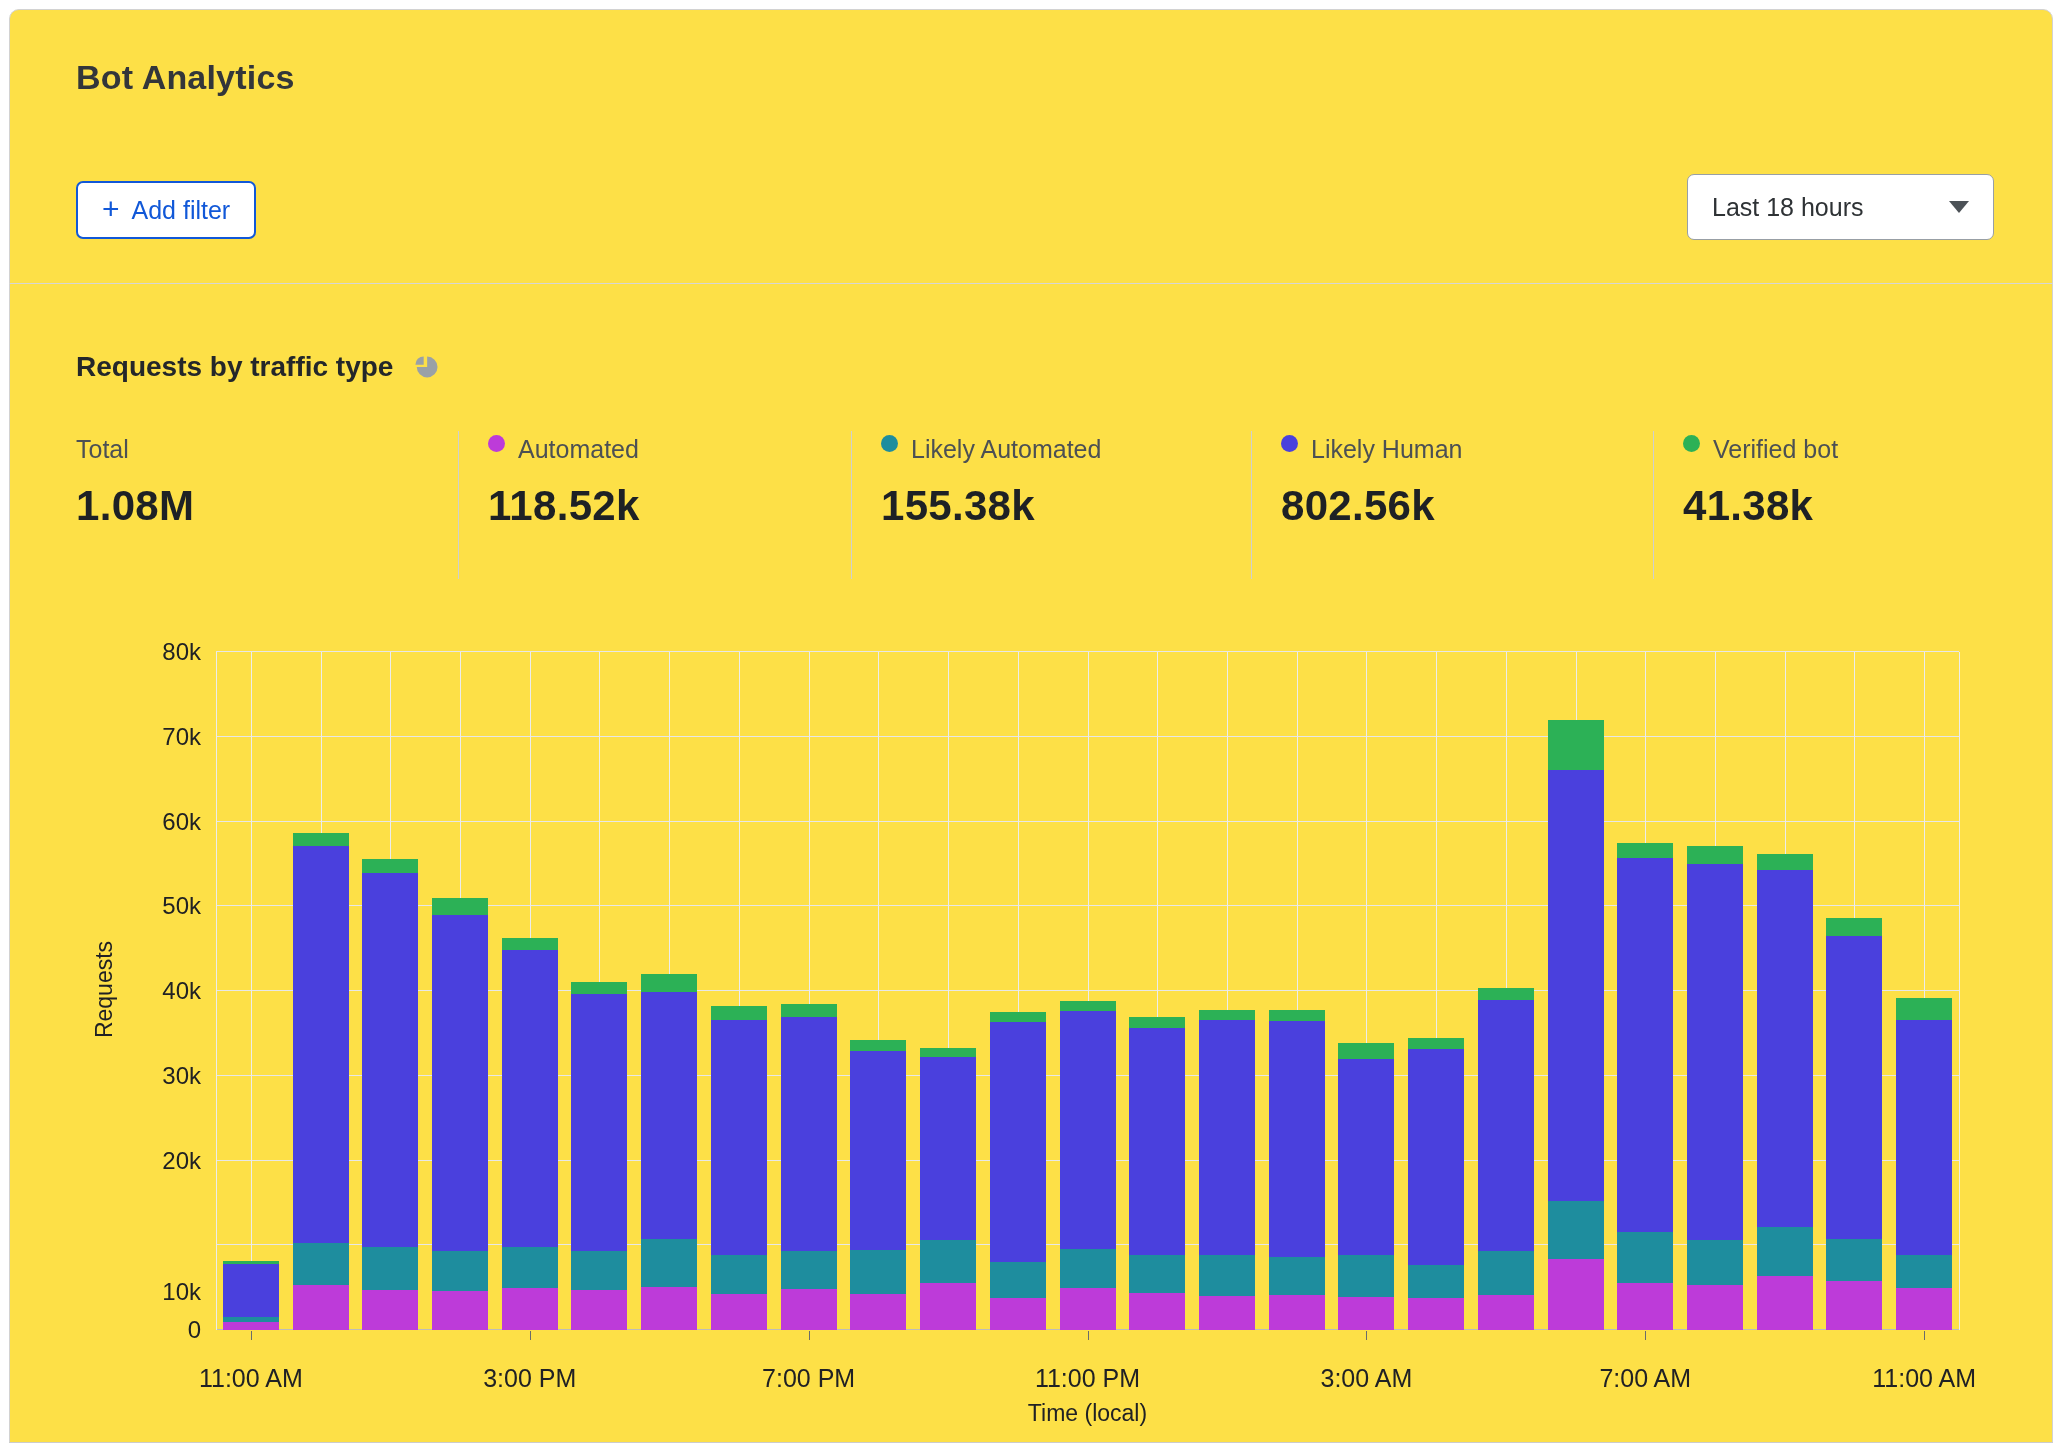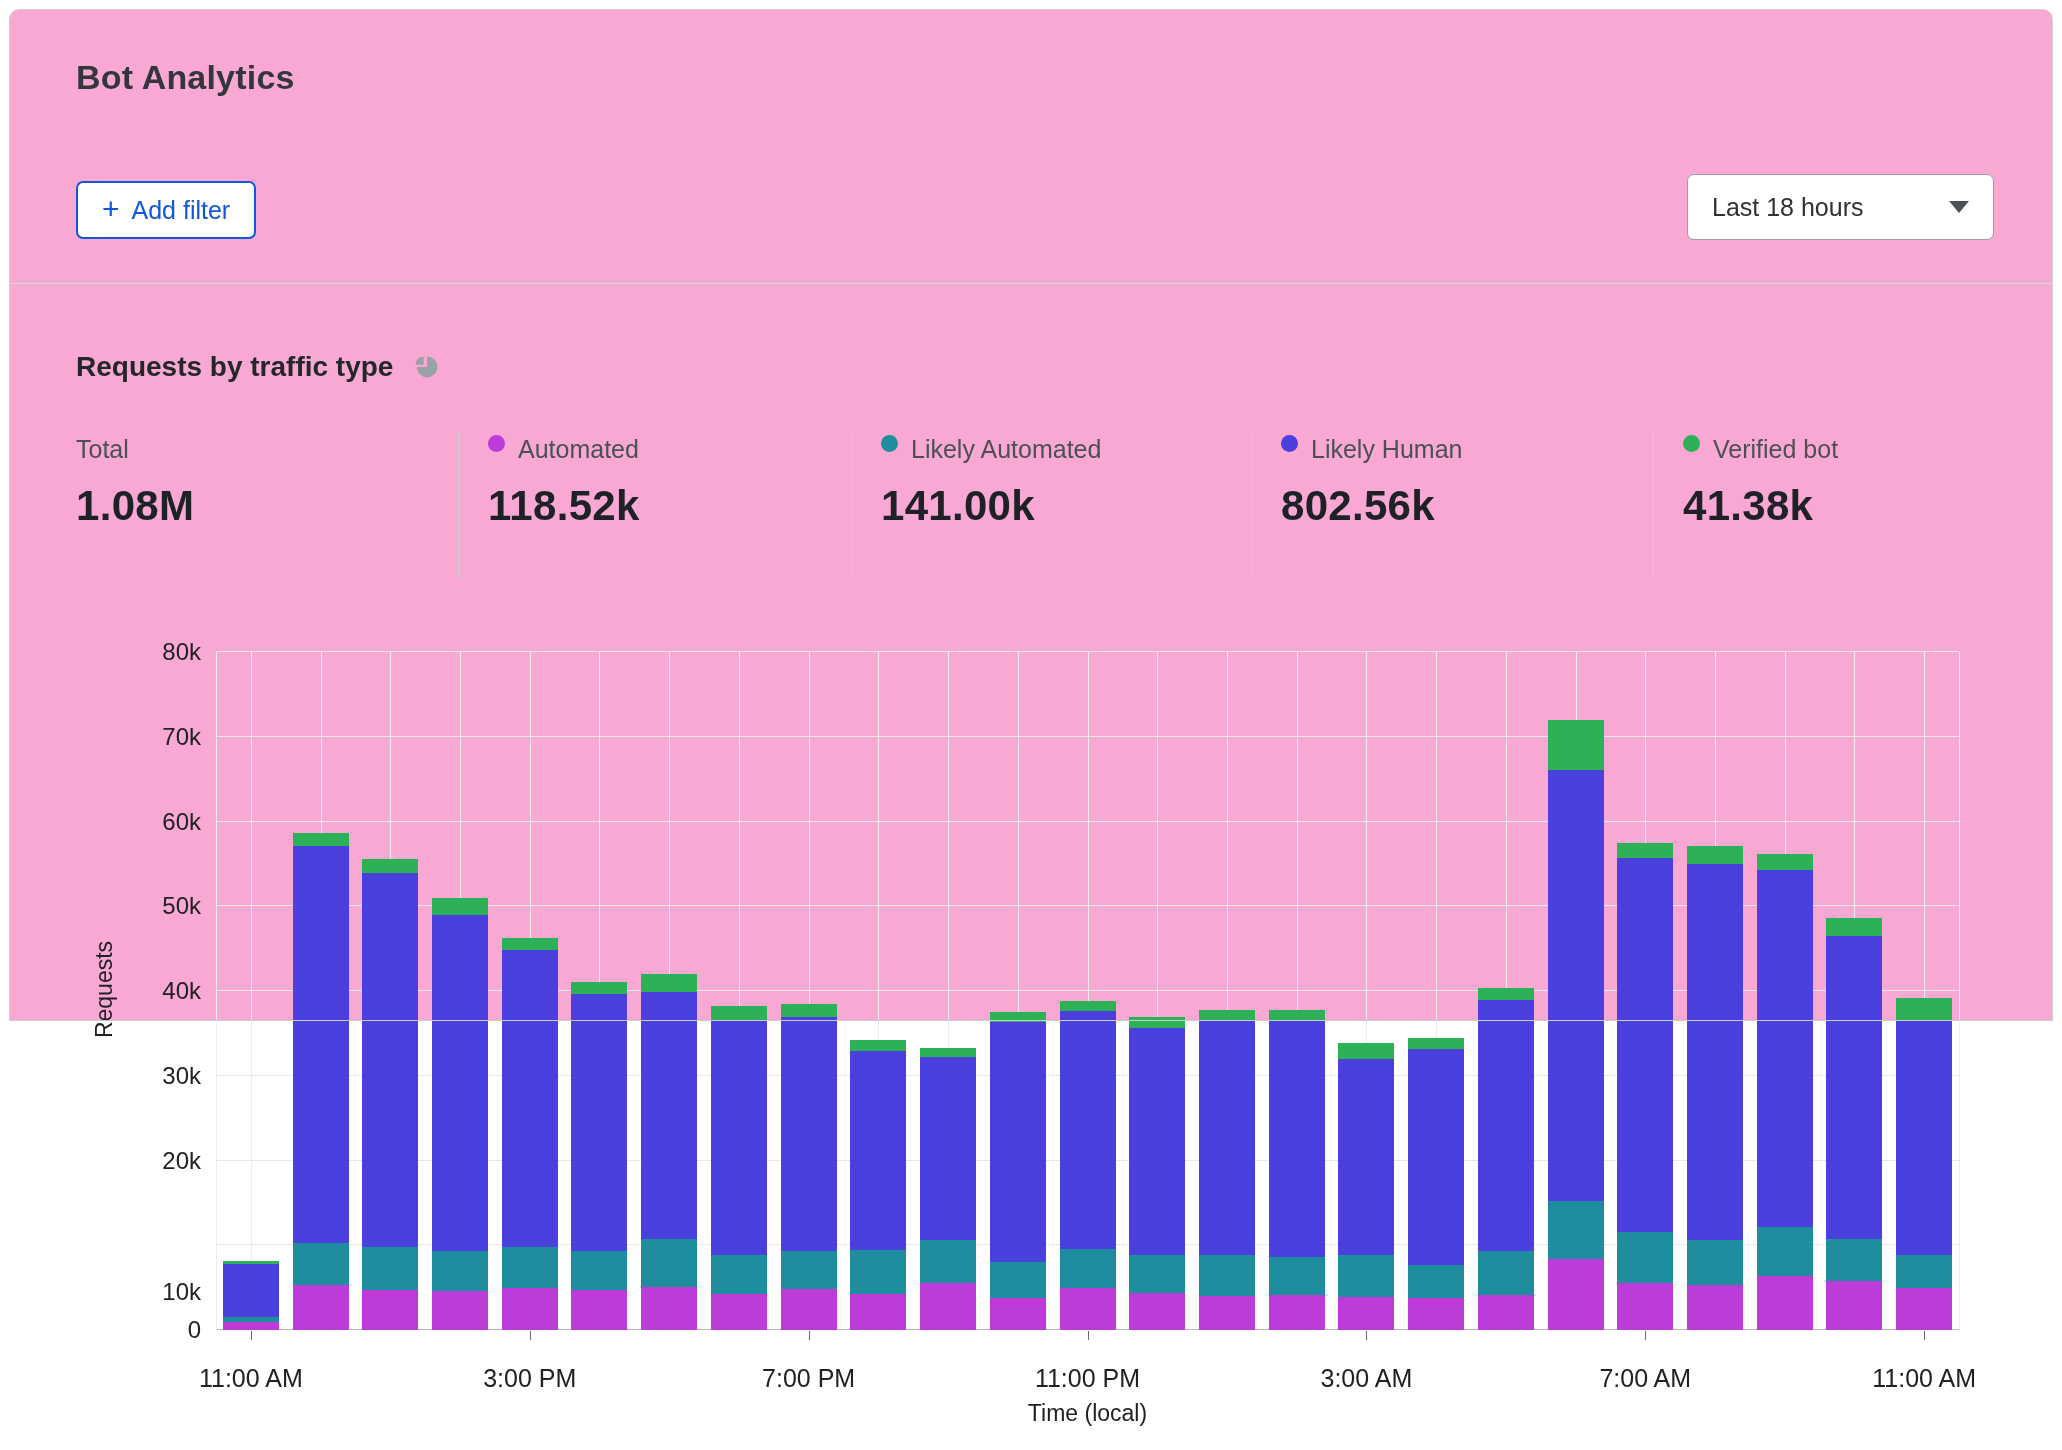--- a/index.html
+++ b/index.html
@@ -1,19 +1,19 @@
 <!DOCTYPE html>
 <html><head>
 <meta charset="utf-8">
 <style>
   * { margin:0; padding:0; box-sizing:border-box; }
   html,body { width:2062px; height:1450px; background:#fff;
     font-family:"Liberation Sans", sans-serif; -webkit-font-smoothing:antialiased; }
-  .card { position:absolute; left:9px; top:9px; width:2044px; height:1012px;
-    background:#f9a8d4; border:1px solid #d2d2d2; border-radius:10px 10px 0 0; }
+  .card { position:absolute; left:9px; top:9px; width:2044px; height:1434px;
+    background:#fde047; border:1px solid #d2d2d2; border-radius:10px 10px 0 0; }
 
   
   .page-title { position:absolute; left:66px; top:48px; font-size:34px; font-weight:700;
     color:#33363a; letter-spacing:.2px; }
   .header-links { position:absolute; right:58px; top:72px; display:flex; gap:44px; align-items:center; }
   .hlink { display:flex; align-items:center; gap:11px; color:#1158d8; font-size:25px;
     text-decoration:none; cursor:pointer; }
   .hlink svg { flex:0 0 auto; }
   .add-filter { position:absolute; left:66px; top:171px; height:58px; padding:0 24px;
     display:flex; align-items:center; gap:12px; background:#fff; border:2px solid #1158d8;
@@ -95,21 +95,21 @@
           <span class="stat-dot" style="background: rgb(189, 59, 217);"></span>
           <span class="stat-label">Automated</span>
         </div>
         <div class="stat-value">118.52k</div>
       </div>
       <div class="stat-block" style="left: 871px;">
         <div class="stat-label-row">
           <span class="stat-dot" style="background: rgb(30, 141, 158);"></span>
           <span class="stat-label">Likely Automated</span>
         </div>
-        <div class="stat-value">141.00k</div>
+        <div class="stat-value">155.38k</div>
       </div>
       <div class="stat-block" style="left: 1271px;">
         <div class="stat-label-row">
           <span class="stat-dot" style="background: rgb(74, 64, 221);"></span>
           <span class="stat-label">Likely Human</span>
         </div>
         <div class="stat-value">802.56k</div>
       </div>
       <div class="stat-block" style="left: 1673px;">
         <div class="stat-label-row">

